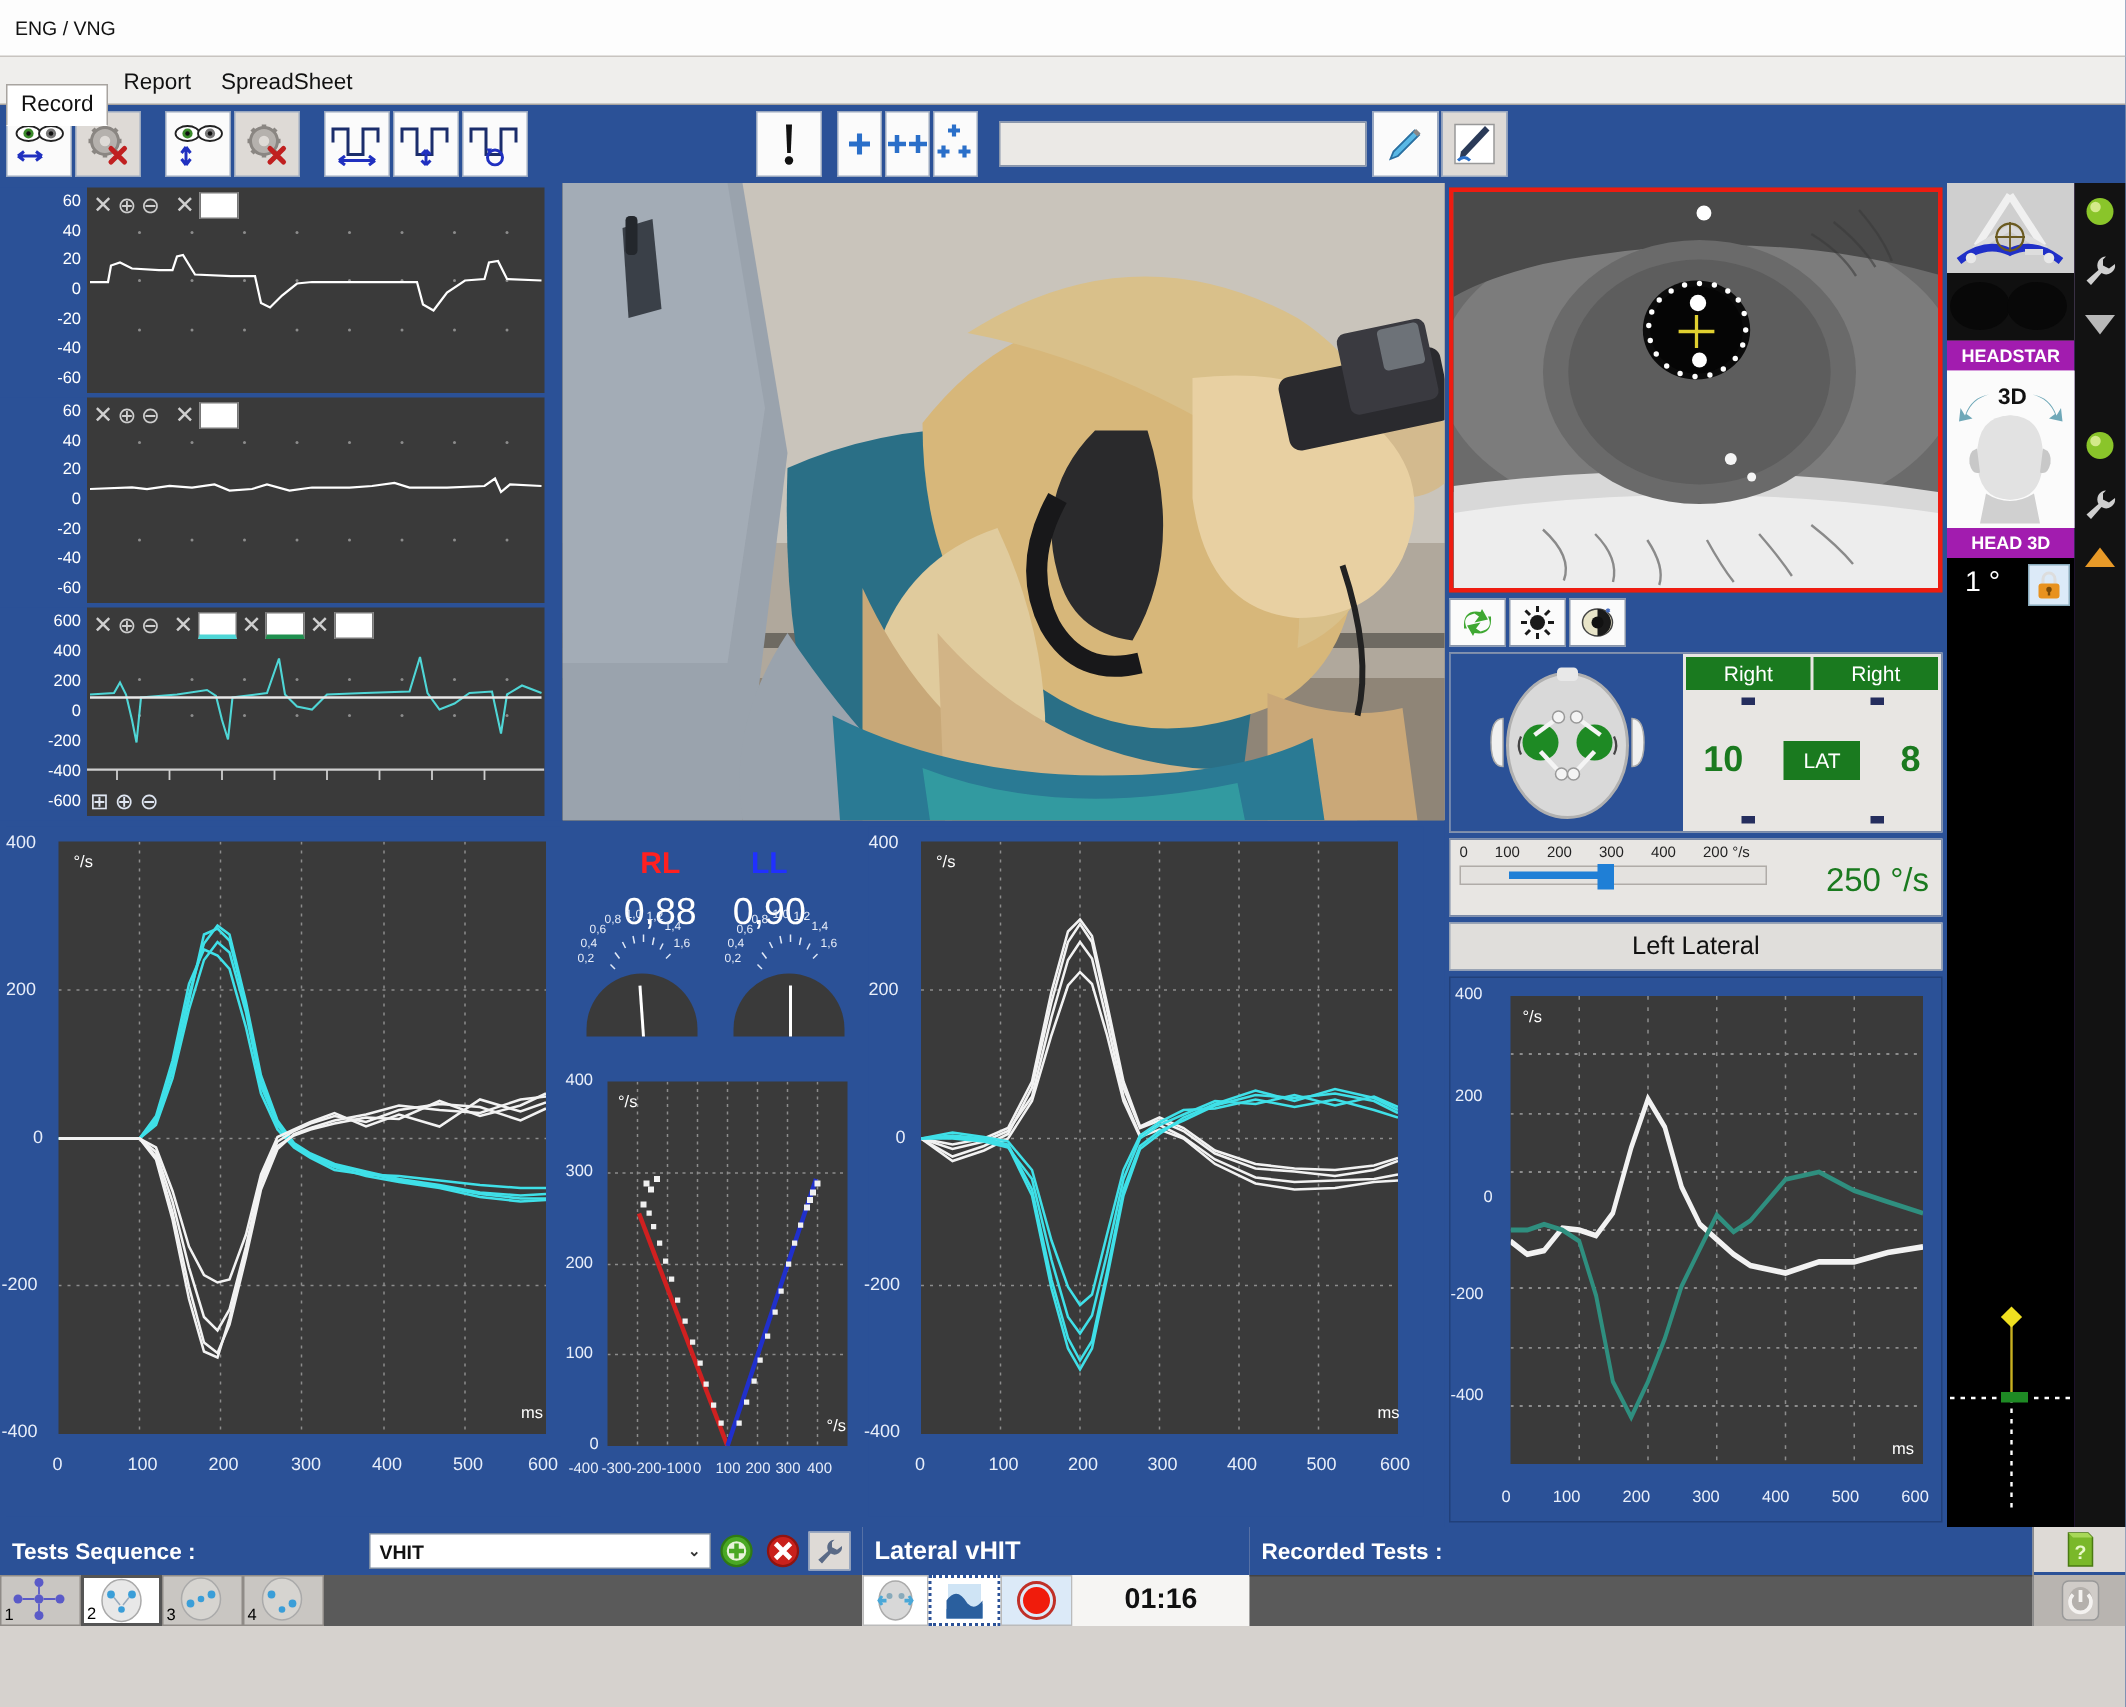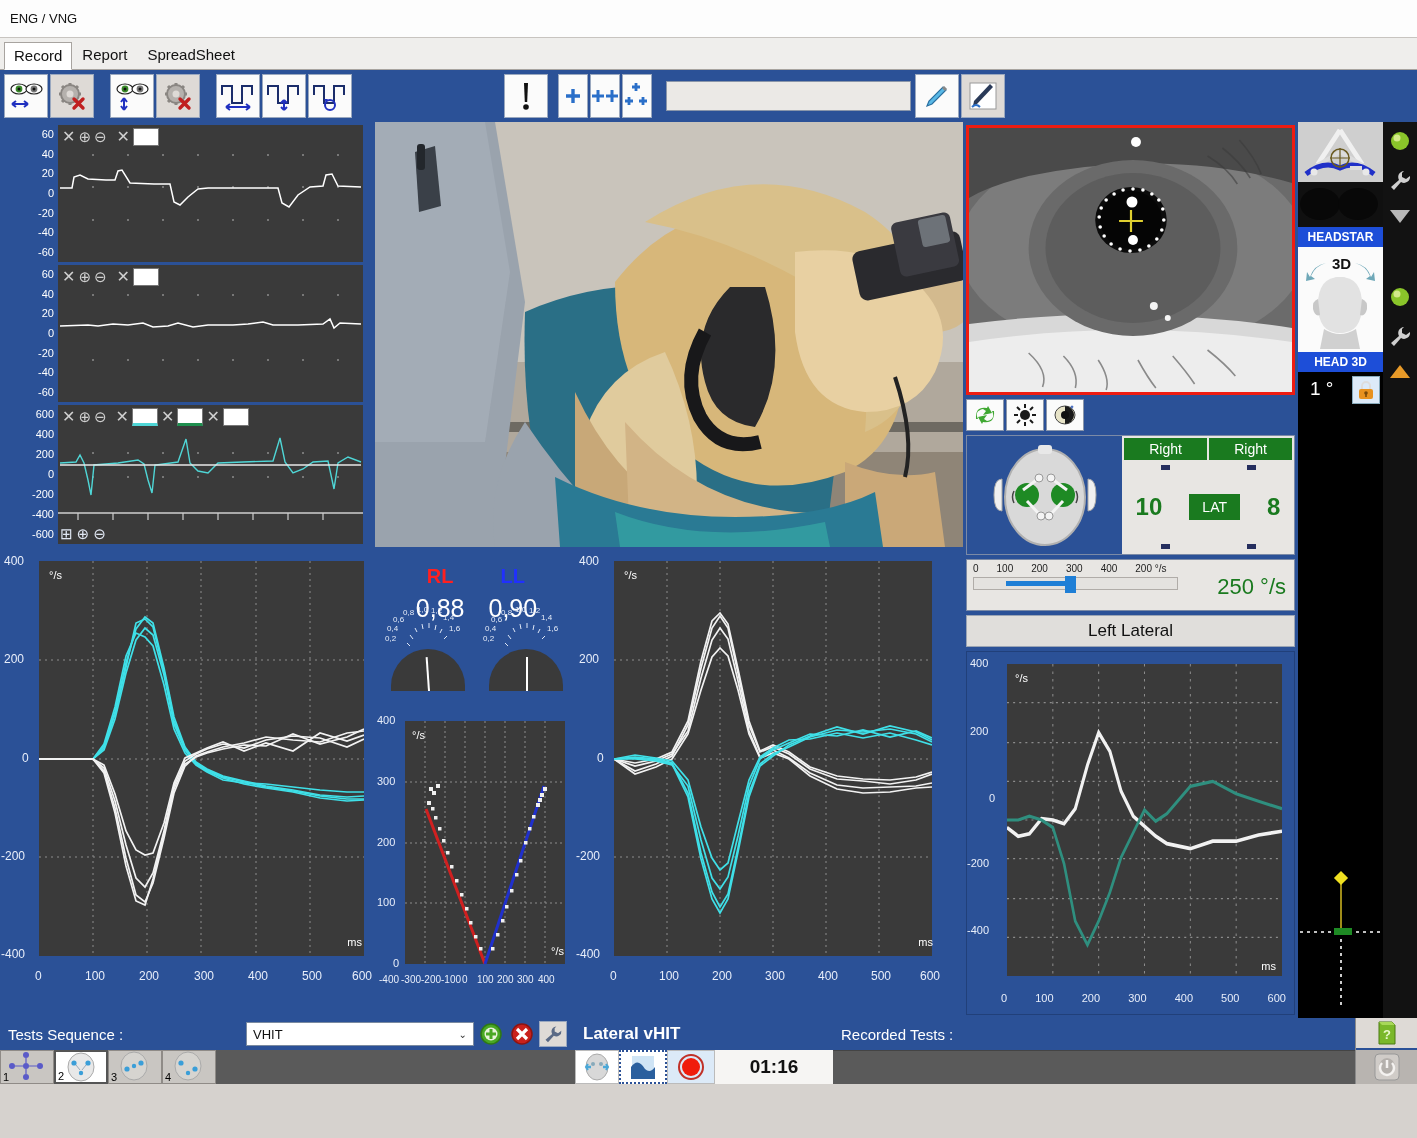--- a/index.html
+++ b/index.html
@@ -9,21 +9,21 @@
     background:#d6d2ce; overflow:hidden; position:relative;
   }
   .titlebar { height:38px; background:#fdfdfd; border-bottom:1px solid #c8c4c0;
     display:flex; align-items:center; padding-left:10px; }
   .titlebar span { font-size:13px; color:#111; }
   .tabbar { height:32px; background:#efeeec; display:flex; align-items:flex-end;
     border-bottom:1px solid #a8a4a0; padding-left:4px; }
   .tab { font-size:15px; padding:4px 9px 5px; color:#111; cursor:default;
     border:1px solid transparent; }
   .tab.active { background:#ffffff; border:1px solid #a8a4a0; border-bottom:1px solid #fff;
-    position:relative; top:1px; }
+    position:relative; top:15px; }
   .toolbar { height:52px; background:#2b5197; display:flex; align-items:center;
     padding:0 4px; gap:0px; }
   .tbtn { width:44px; height:44px; background:#fbfbfb; border:1px solid #9aa8bf;
     display:flex; align-items:center; justify-content:center; margin-right:2px; }
   .tbtn.gray { background:#dedad6; }
   .tbgap { width:14px; }
   .tbinput { height:30px; background:#ebe9e6; border:1px solid #8a96aa; flex:0 0 230px; }
   .main { position:relative; height:896px; background:#2b5197; display:flex; }
   .leftcol { width:963px; display:flex; flex-direction:column; }
   .toprow { height:425px; display:flex; }
@@ -69,26 +69,26 @@
   .latbtn { background:#1a7a1f; color:#fff; font-size:14px; padding:5px 13px; }
   .dash { width:9px; height:5px; background:#252e5e; }
   .slidebox { background:#e8e6e3; border:1px solid #7b8aa6; padding:3px 6px; }
   .sticks { display:flex; font-size:10px; color:#222; gap:18px; }
   .slider { height:13px; background:#e4e2df; border:1px solid #b0aca8; margin-top:3px; position:relative; }
   .sfill { position:absolute; left:16%; width:30%; height:5px; top:3px; background:#1f7fd6; }
   .sknob { position:absolute; left:45%; top:-2px; width:11px; height:17px; background:#1f7fd6; }
   .spd { position:absolute; right:8px; top:14px; font-size:22px; color:#1a7a1f; }
   .sidebtnbar { width:34px; background:#121212; display:flex; flex-direction:column;
     align-items:center; padding-top:8px; gap:16px; }
-  .sidepanel { width:85px; background:#1d4ed8; display:flex; flex-direction:column; }
+  .sidepanel { width:85px; background:#a21caf; display:flex; flex-direction:column; }
   .sideimg { height:105px; background:#1a1a1a; position:relative; overflow:hidden; }
   .sidecap { text-align:center; color:#fff; font-size:12px; font-weight:bold; padding:3px 0; }
   .bottombar { height:66px; display:flex; }
   .bsec { background:#2b5197; color:#fff; }
-  .seqhdr { height:32px; display:flex; align-items:center; padding:0 8px; font-size:15px; }
+  .seqhdr { height:32px; display:flex; align-items:center; padding:0 8px; font-size:15px;font-weight:bold; }
   .seqrow { height:34px; background:#5a5a5a; display:flex; }
   .seqthumb { width:54px; background:#c9c6c2; border:1px solid #8f8b87; position:relative; }
   .seqthumb.sel { background:#fff; border:2px solid #555; }
   .seqnum { position:absolute; left:2px; bottom:0px; font-size:11px; color:#000; }
   .dd { height:24px; background:#fff; border:1px solid #7a8aa0; display:flex;
     align-items:center; padding:0 6px; font-size:13px; color:#111; }
   .rbtn { width:28px; height:26px; display:flex; align-items:center; justify-content:center; }
   svg { display:block; }
 </style>
 </head>

